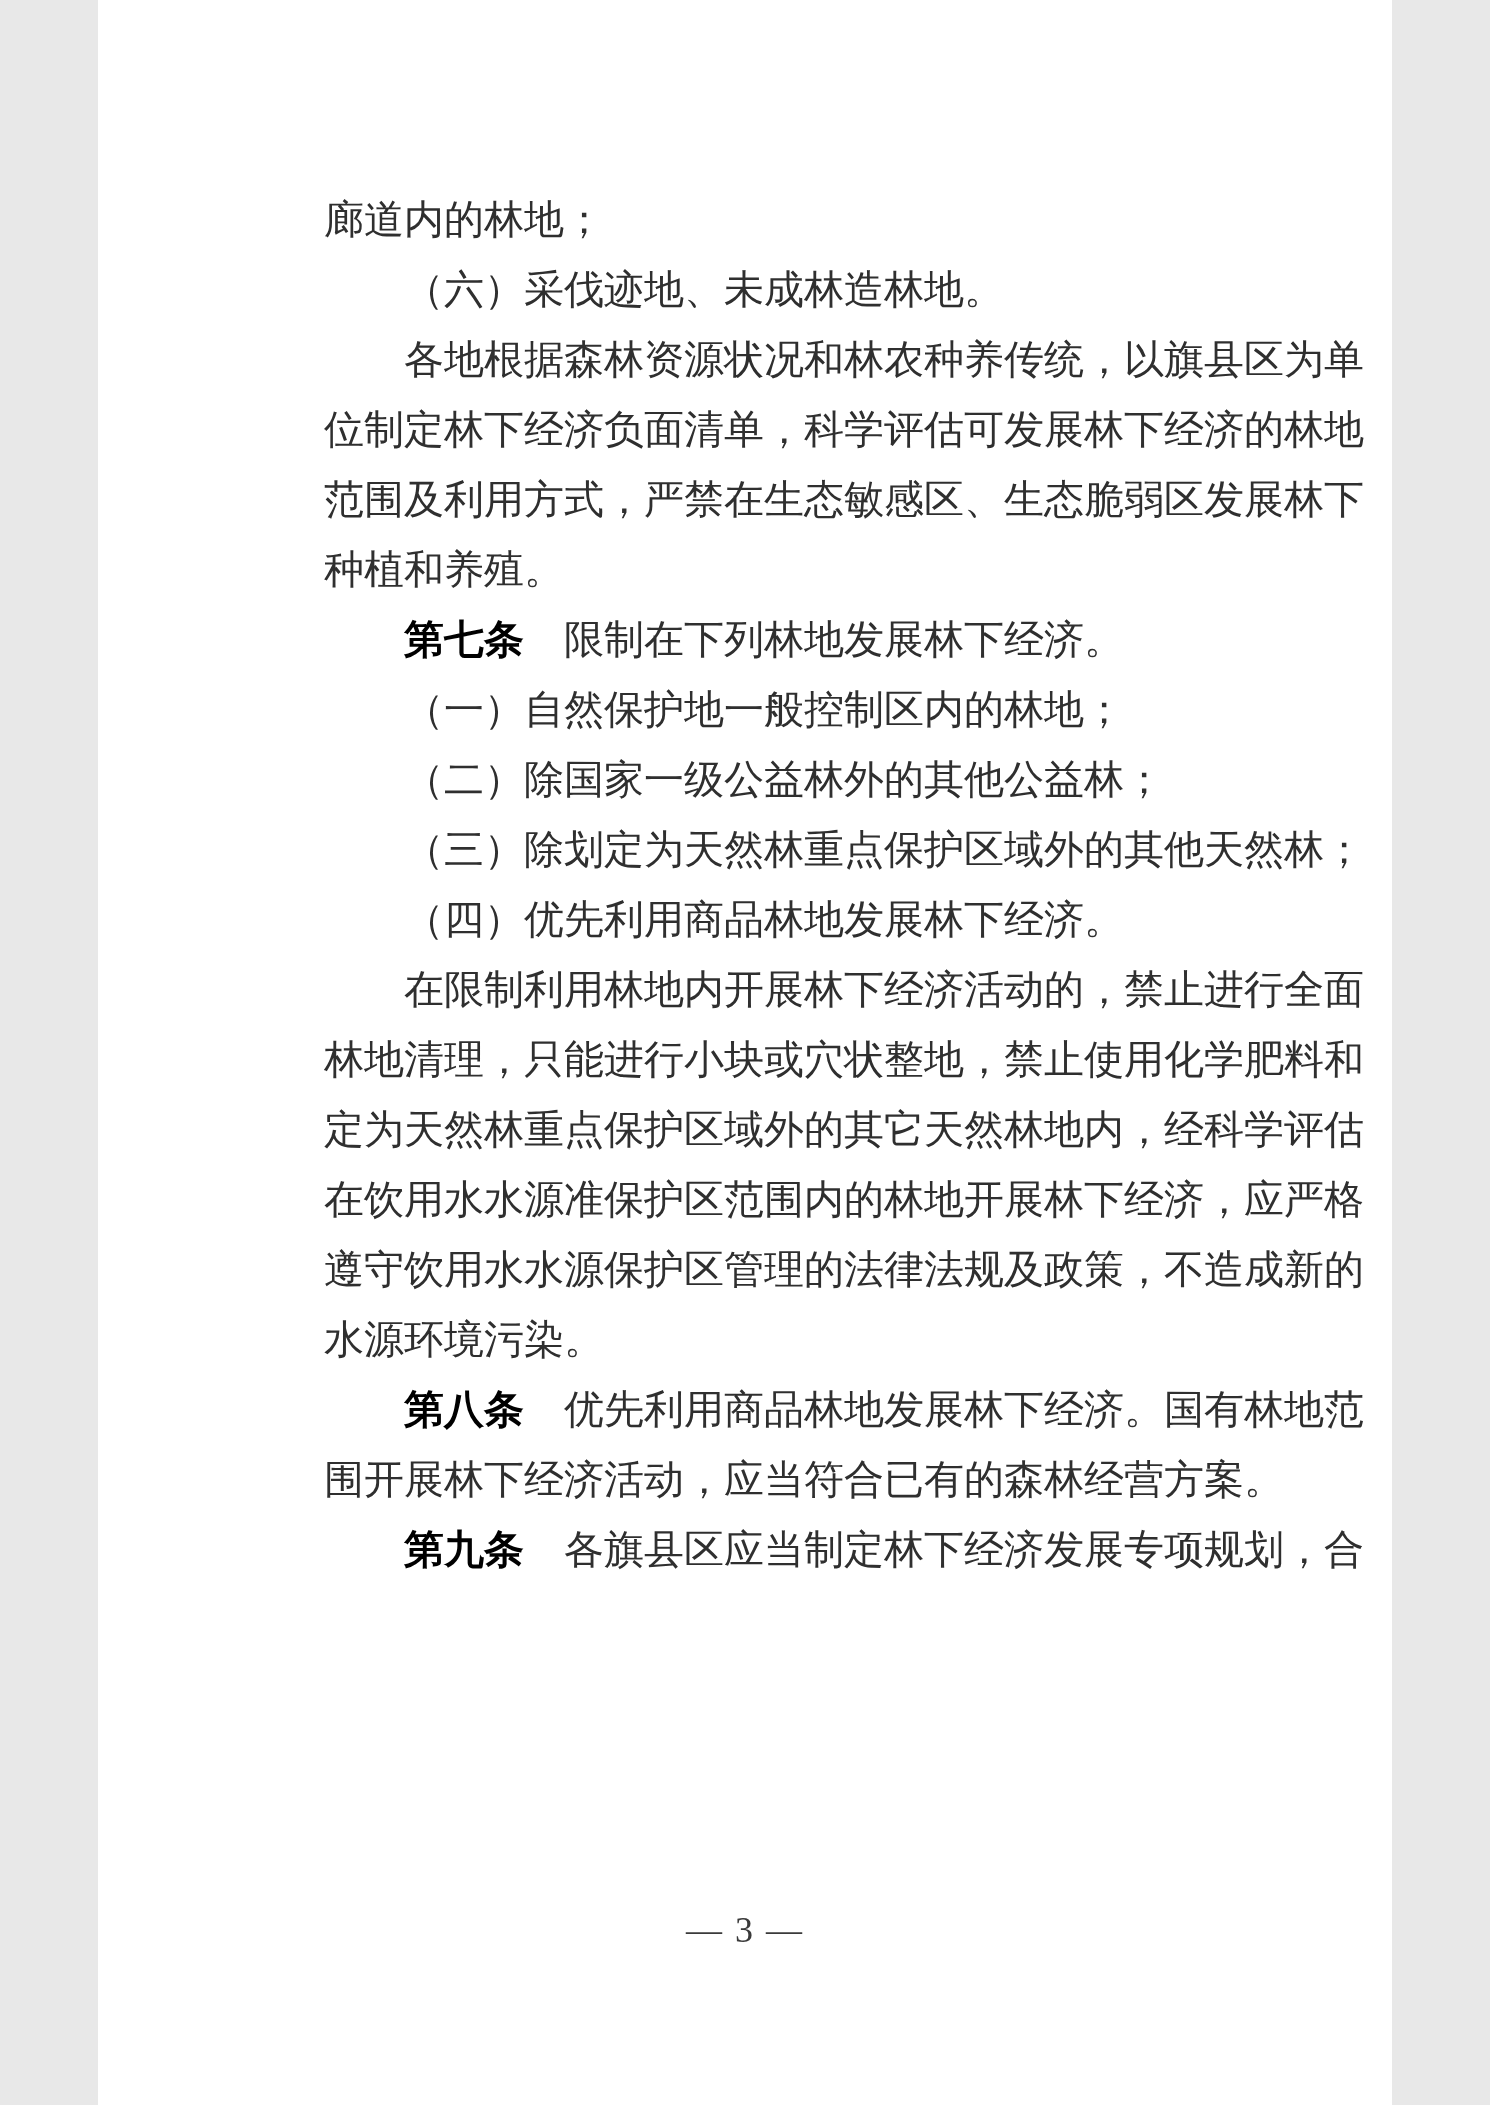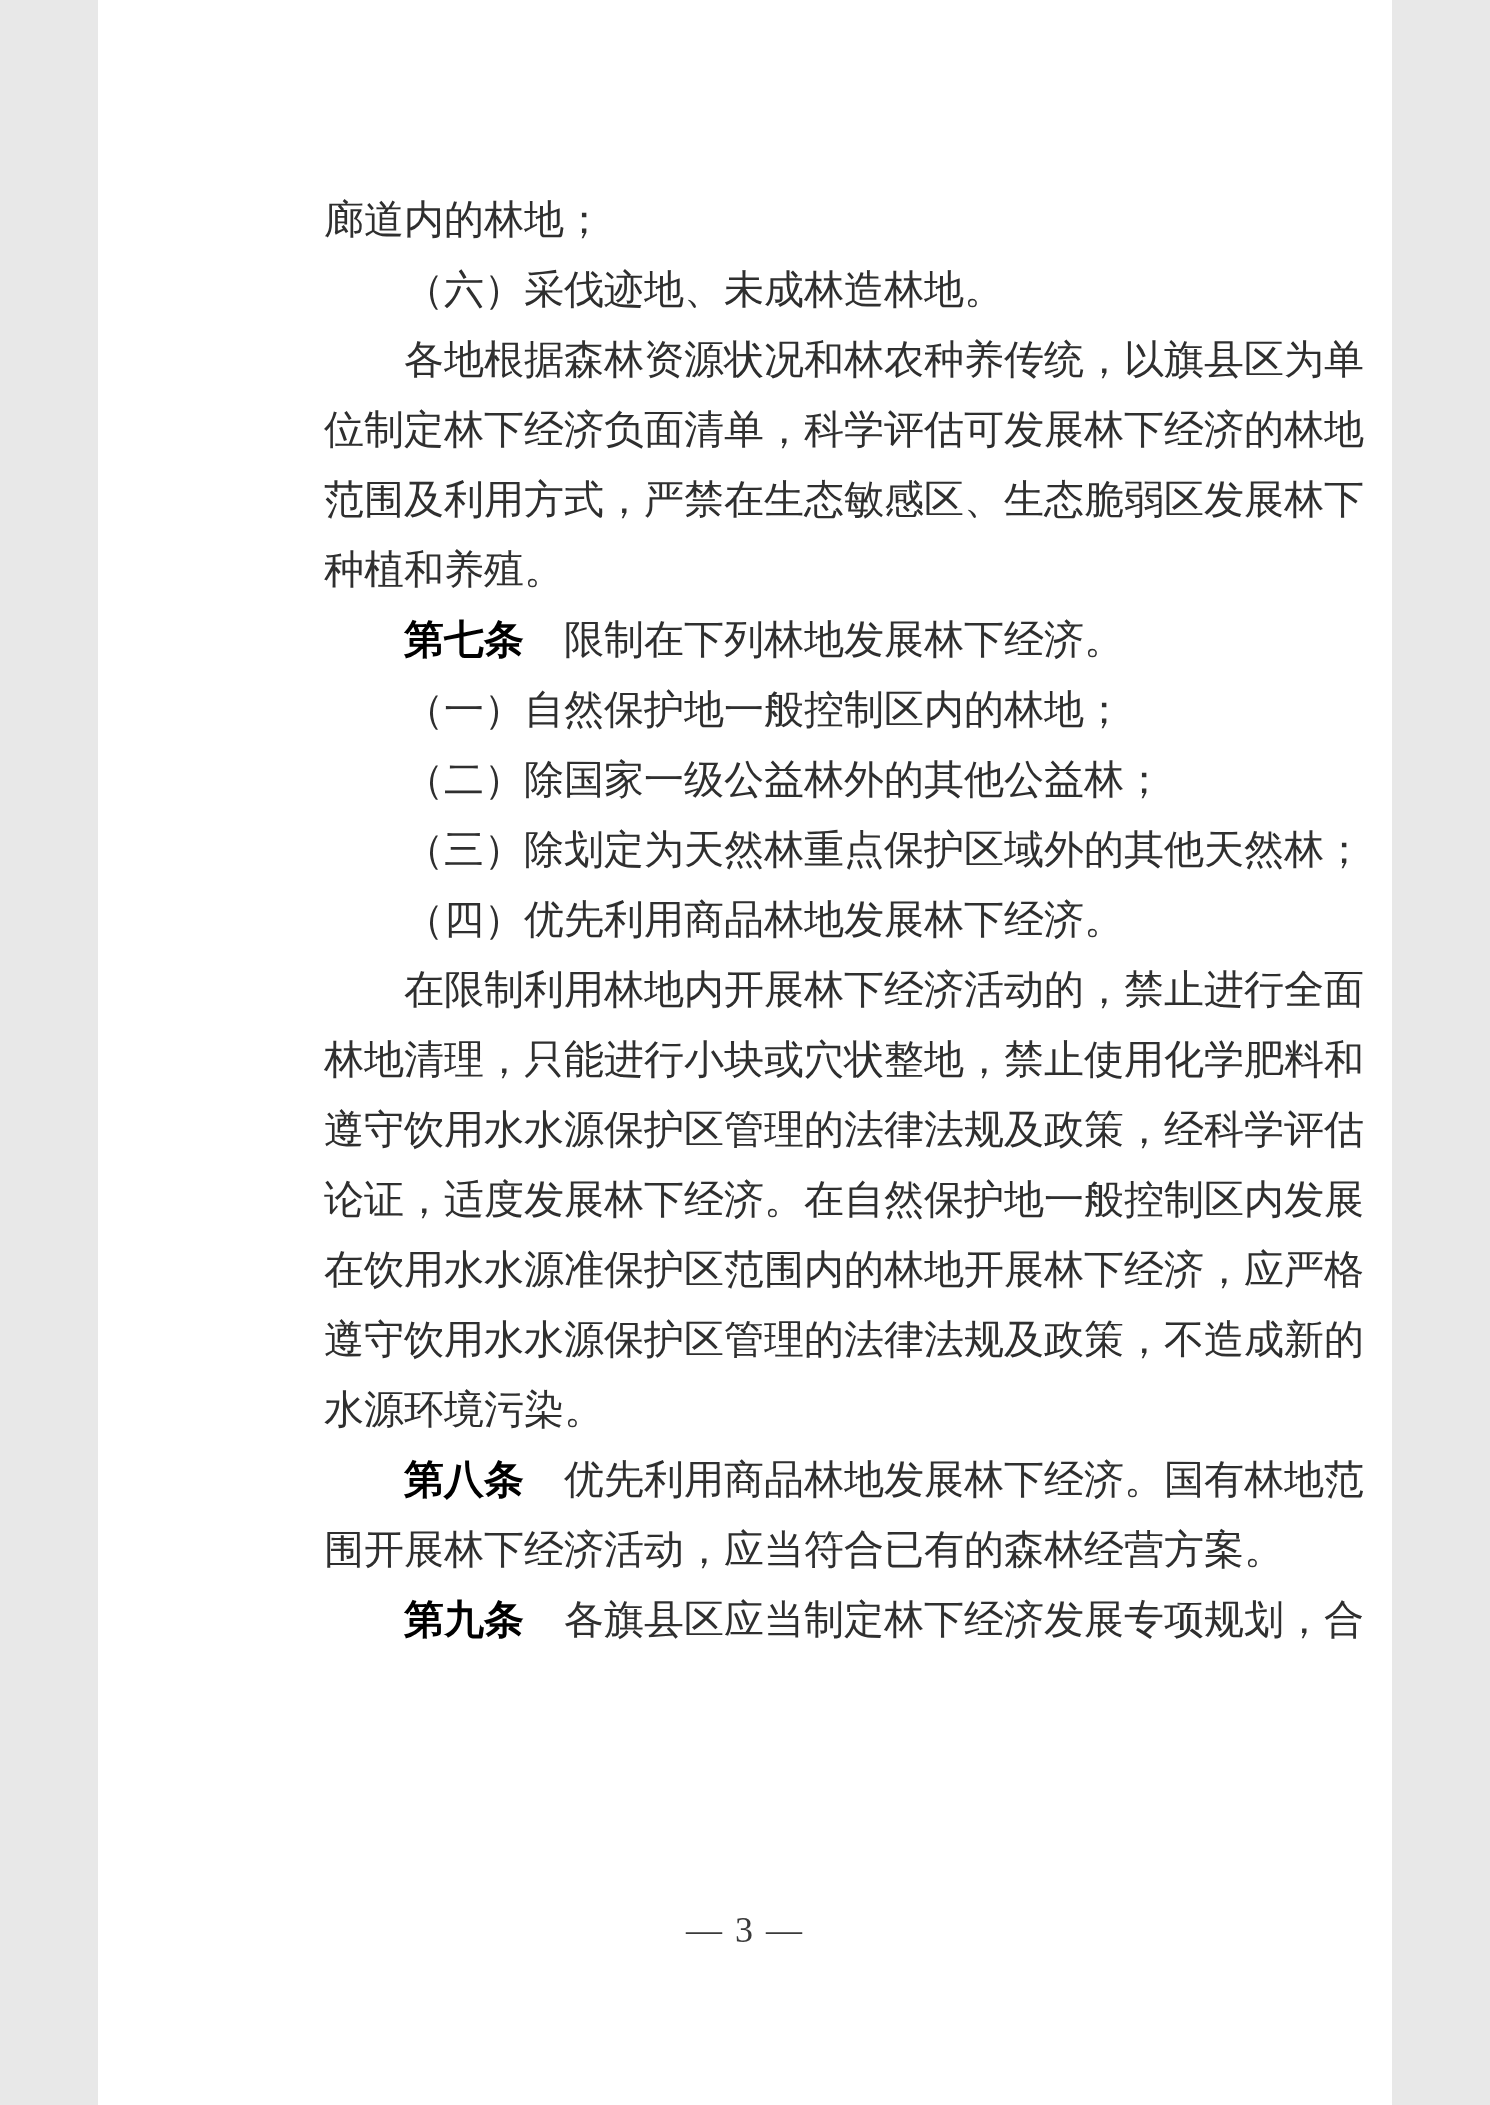--- a/index.html
+++ b/index.html
@@ -61,22 +61,21 @@
       <div class="line">位制定林下经济负面清单，科学评估可发展林下经济的林地</div>
       <div class="line">范围及利用方式，严禁在生态敏感区、生态脆弱区发展林下</div>
       <div class="line">种植和养殖。</div>
       <div class="line indent"><span class="lead-bold">第七条</span><span>　限制在下列林地发展林下经济。</span></div>
       <div class="line indent">（一）自然保护地一般控制区内的林地；</div>
       <div class="line indent">（二）除国家一级公益林外的其他公益林；</div>
       <div class="line indent">（三）除划定为天然林重点保护区域外的其他天然林；</div>
       <div class="line indent">（四）优先利用商品林地发展林下经济。</div>
       <div class="line indent">在限制利用林地内开展林下经济活动的，禁止进行全面</div>
       <div class="line">林地清理，只能进行小块或穴状整地，禁止使用化学肥料和</div>
-      <div class="line">遵守饮用水水源保护区管理的法律法规及政策，经科学评估</div>
-      <div class="line">论证，适度发展林下经济。在自然保护地一般控制区内发展</div>
+      <div class="line">定为天然林重点保护区域外的其它天然林地内，经科学评估</div>
       <div class="line">在饮用水水源准保护区范围内的林地开展林下经济，应严格</div>
       <div class="line">遵守饮用水水源保护区管理的法律法规及政策，不造成新的</div>
       <div class="line">水源环境污染。</div>
       <div class="line indent"><span class="lead-bold">第八条</span><span>　优先利用商品林地发展林下经济。国有林地范</span></div>
       <div class="line">围开展林下经济活动，应当符合已有的森林经营方案。</div>
       <div class="line indent"><span class="lead-bold">第九条</span><span>　各旗县区应当制定林下经济发展专项规划，合</span></div>
     </div>
   <div class="footer">— 3 —</div>
 </div>
 

